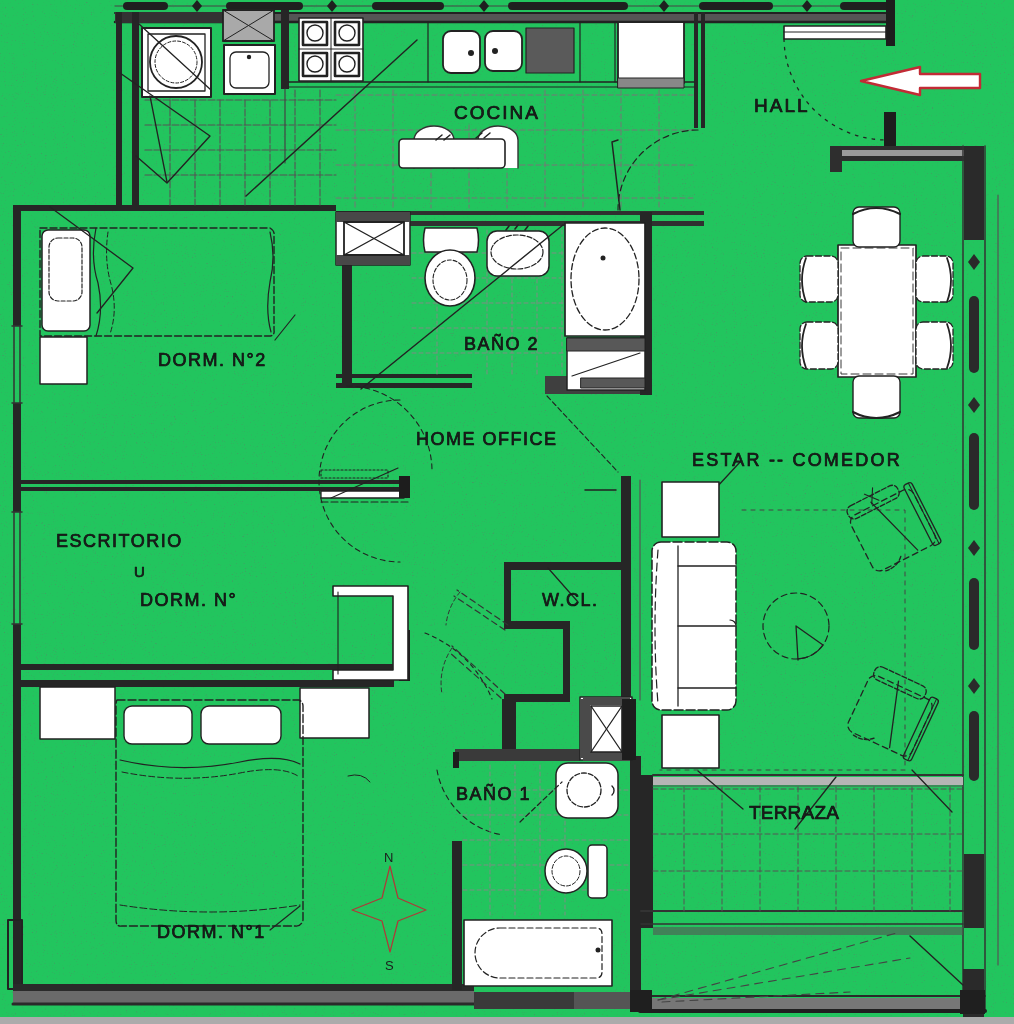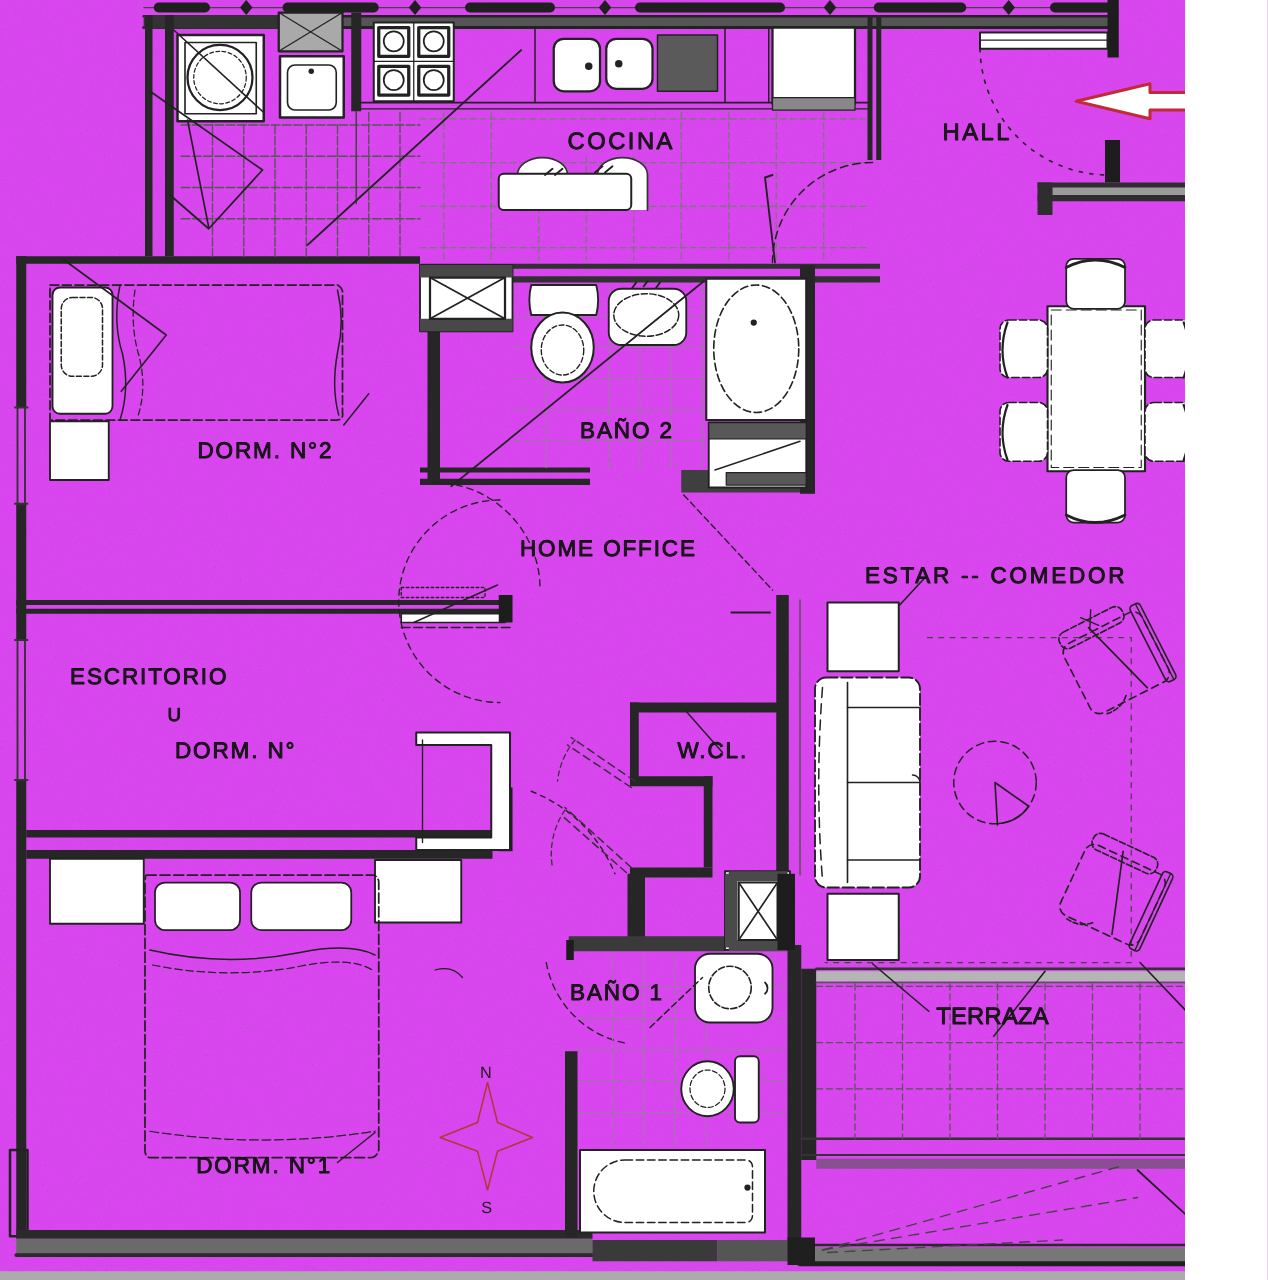--- a/index.html
+++ b/index.html
@@ -1,16 +1,16 @@
 <!DOCTYPE html>
 <html><head>
 <meta charset="utf-8">
 <style>
   html,body{margin:0;padding:0;background:#ffffff;}
-  .wrap{width:924px;height:1024px;position:relative;background:#d946ef;overflow:hidden;padding-left:24px;}
+  .wrap{width:1014px;height:1024px;position:relative;background:#22c55e;overflow:hidden;}
   svg{position:absolute;left:0;top:0;}
   text{font-family:"Liberation Sans",sans-serif;fill:#1c1c1c;}
 </style>
 </head>
 <body>
 <div class="wrap">
 <svg width="1014" height="1024" viewBox="0 0 1014 1024" fill="none" stroke-linecap="round" stroke-linejoin="round">
 <defs>
 <filter id="speck" x="0" y="0" width="100%" height="100%">
 <feTurbulence type="fractalNoise" baseFrequency="0.9" numOctaves="2" seed="7" result="n"></feTurbulence>

